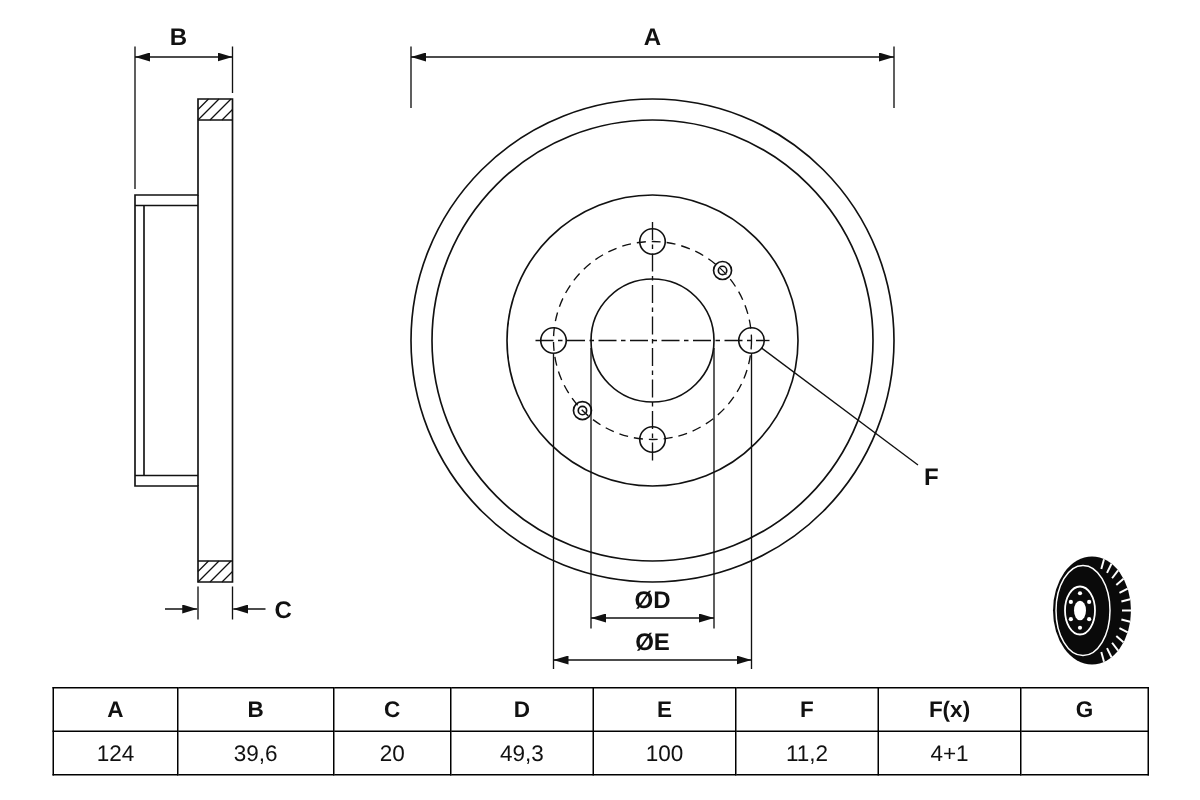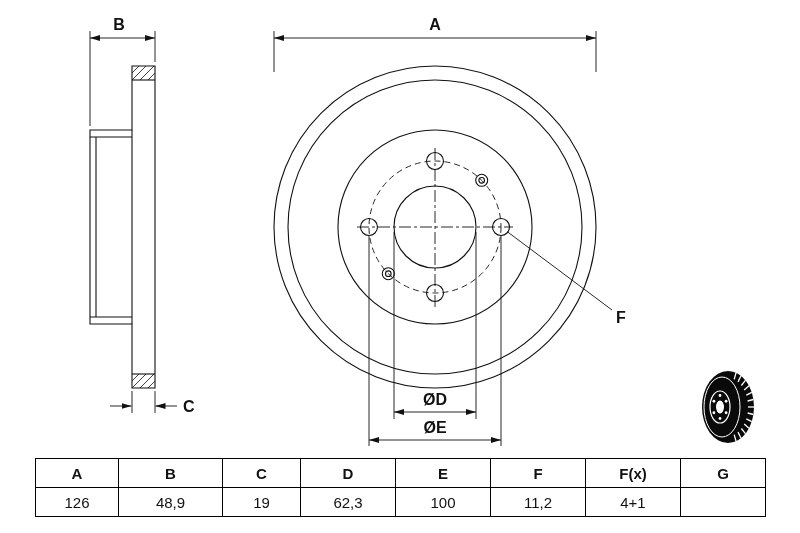--- a/index.html
+++ b/index.html
@@ -184,23 +184,23 @@
       <th>C</th>
       <th>D</th>
       <th>E</th>
       <th>F</th>
       <th>F(x)</th>
       <th>G</th>
     </tr>
   </thead>
   <tbody>
     <tr>
-      <td>126</td>
-      <td>48,9</td>
-      <td>19</td>
-      <td>62,3</td>
+      <td>124</td>
+      <td>39,6</td>
+      <td>20</td>
+      <td>49,3</td>
       <td>100</td>
       <td>11,2</td>
       <td>4+1</td>
       <td></td>
     </tr>
   </tbody>
 </table>
 
 </body></html>

